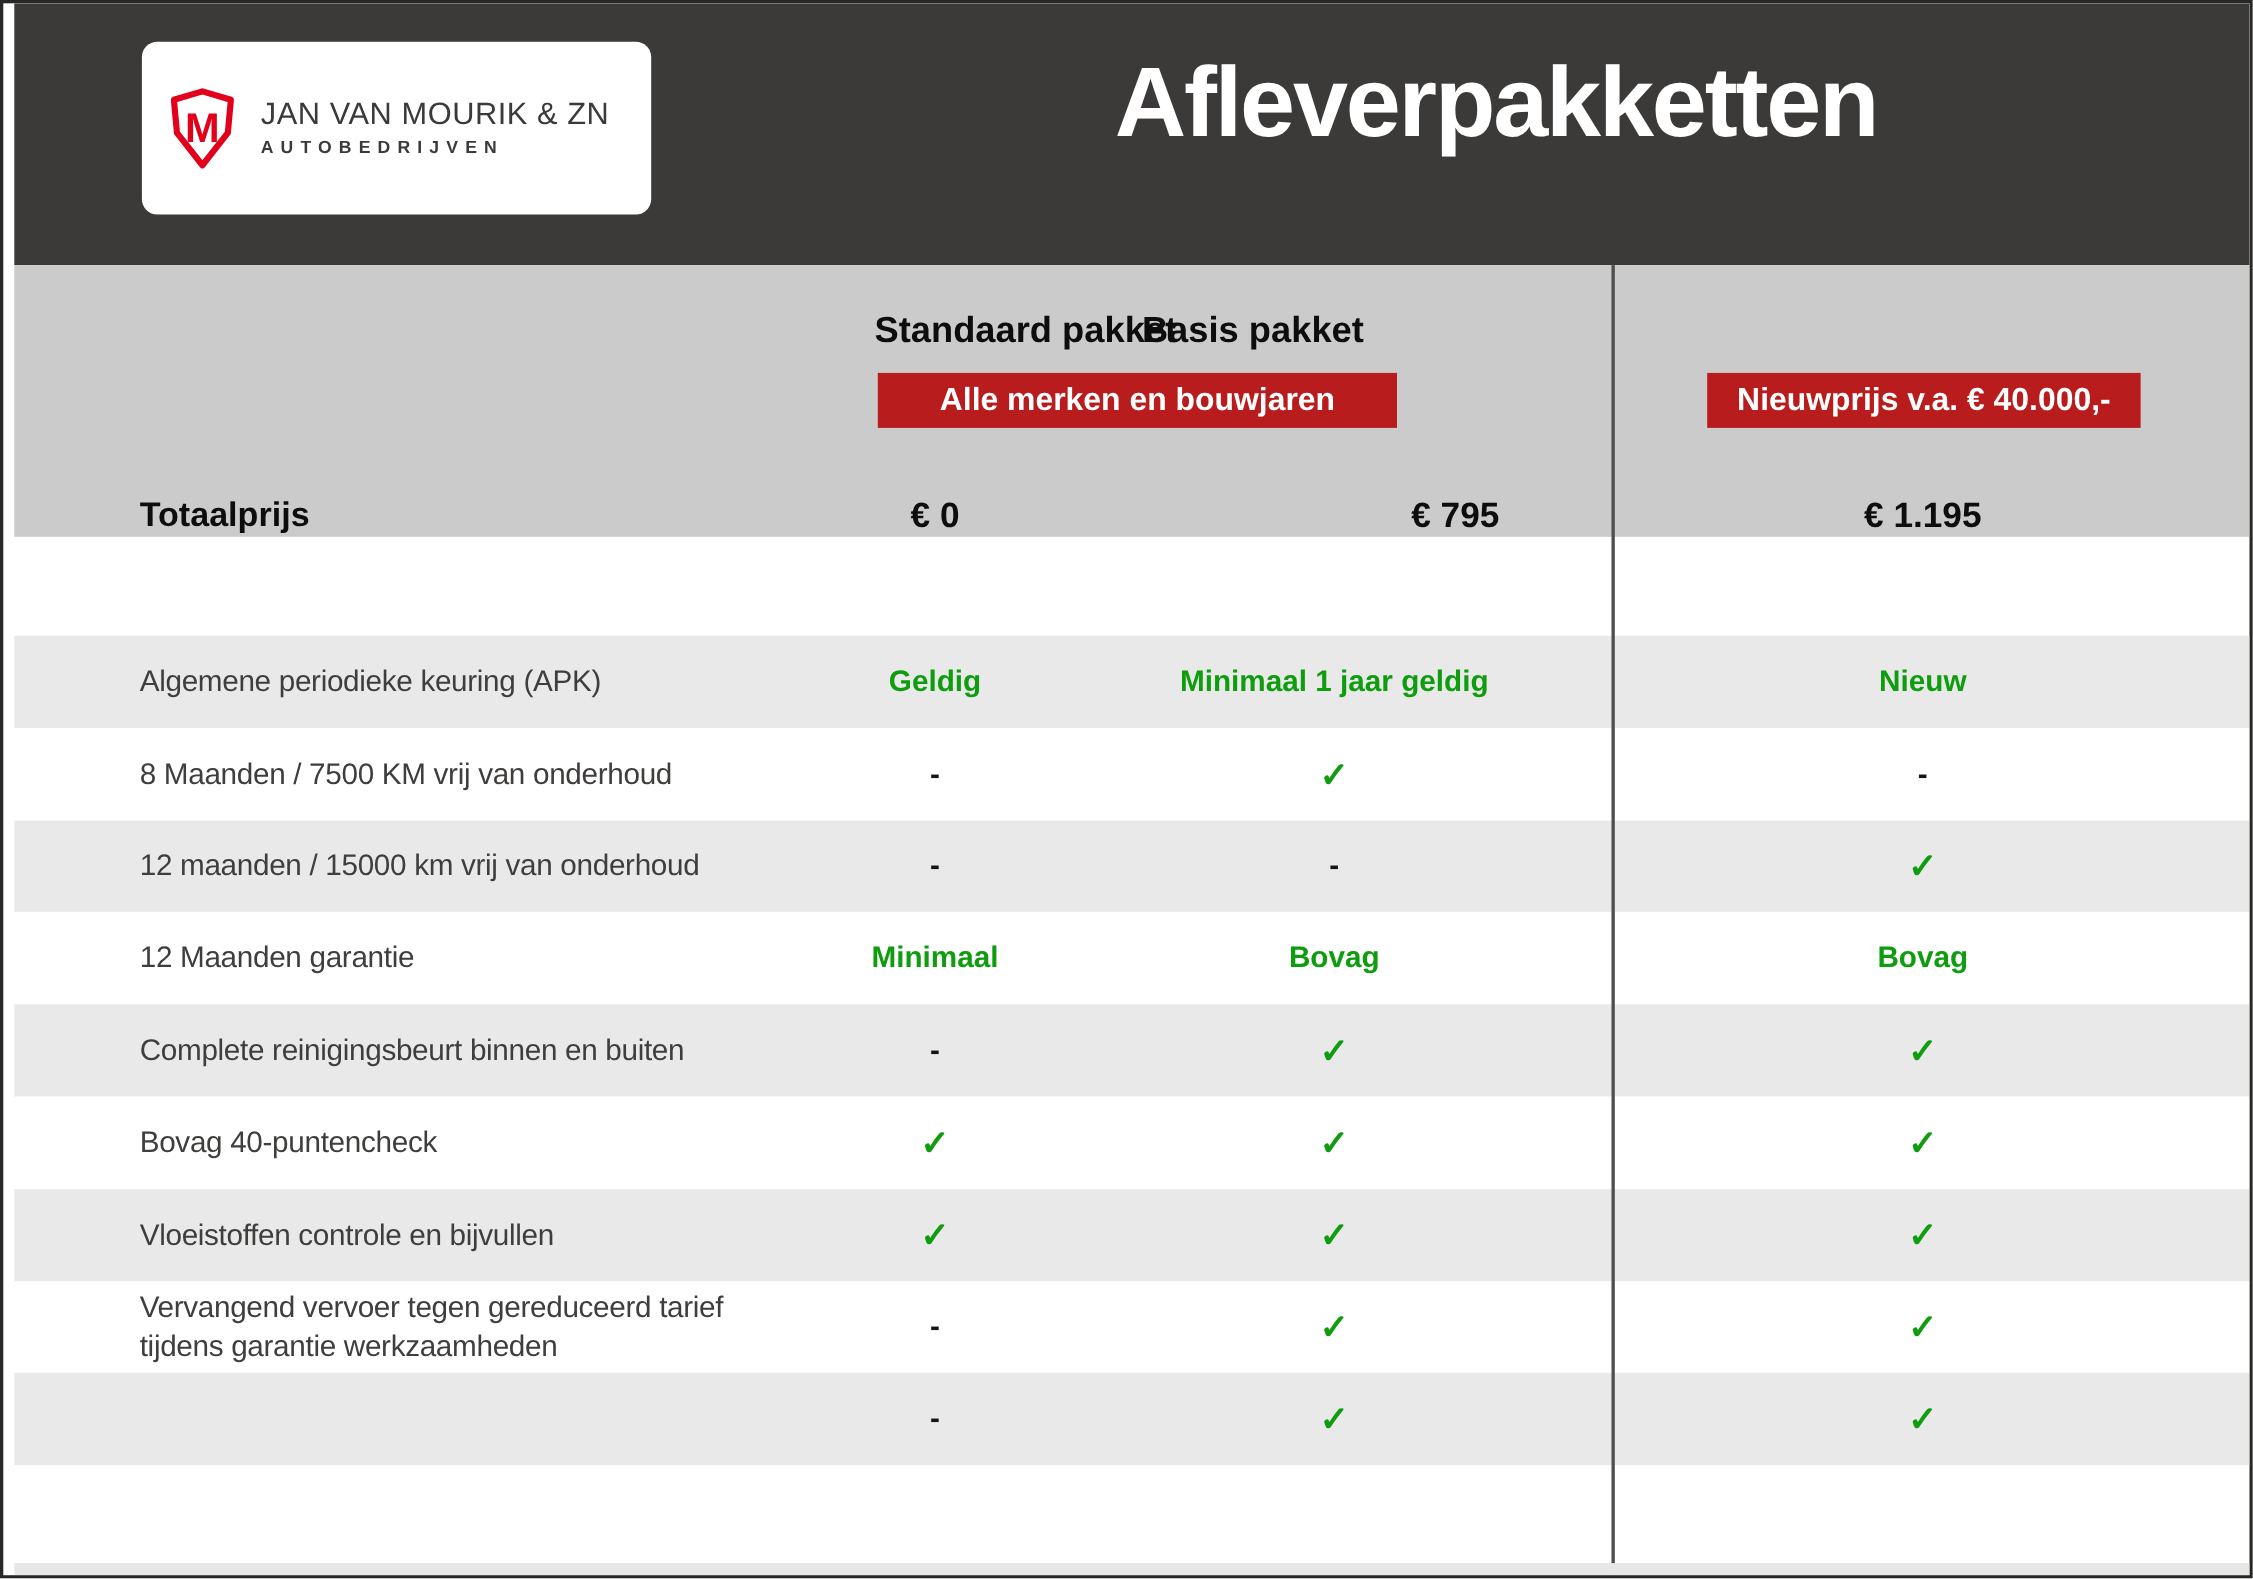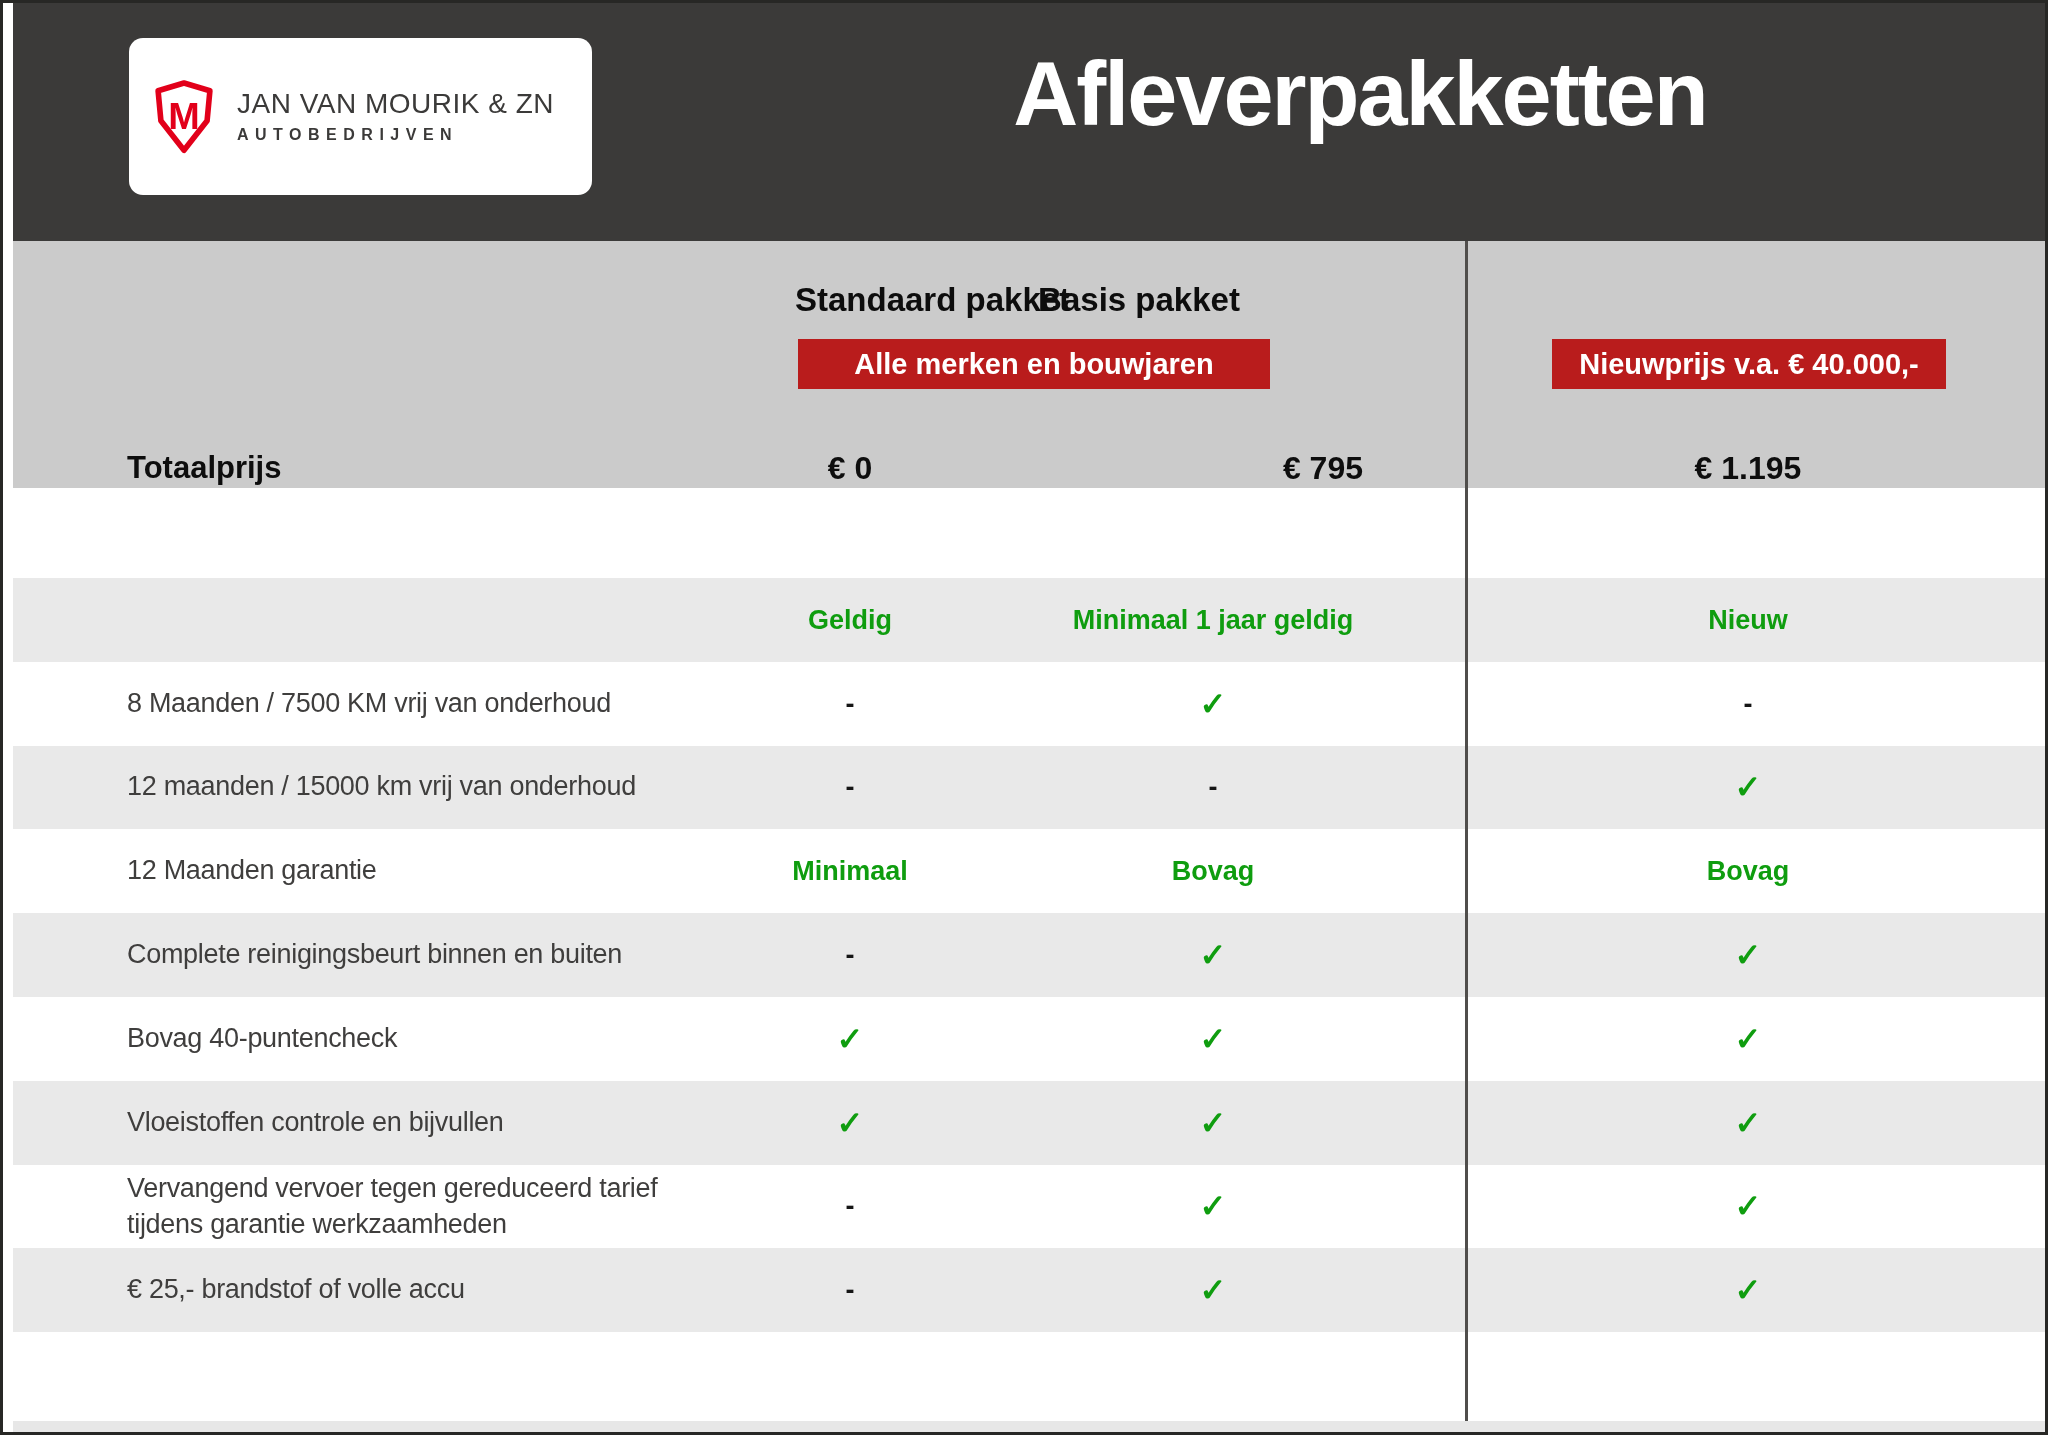--- a/index.html
+++ b/index.html
@@ -116,20 +116,21 @@
   <div class="badge badge-left">Alle merken en bouwjaren</div>
   <div class="badge badge-right">Nieuwprijs v.a. € 40.000,-</div>
 
   <div class="total-label">Totaalprijs</div>
   <div class="price price-0">€ 0</div>
   <div class="price price-1">€ 795</div>
   <div class="price price-2">€ 1.195</div>
 
   <div class="rows" id="feature-rows">
       <div class="row row-gray">
+        <div class="row-label">Algemene periodieke keuring (APK)</div>
         <div class="cell cell-0 gval">Geldig</div>
         <div class="cell cell-1 gval">Minimaal 1 jaar geldig</div>
         <div class="cell cell-2 gval">Nieuw</div>
       </div>
       <div class="row row-white">
         <div class="row-label">8 Maanden / 7500 KM vrij van onderhoud</div>
         <div class="cell cell-0 dash">-</div>
         <div class="cell cell-1 check">✓</div>
         <div class="cell cell-2 dash">-</div>
       </div>
@@ -164,21 +165,20 @@
         <div class="cell cell-2 check">✓</div>
       </div>
       <div class="row row-white">
         <div class="row-label">Vervangend vervoer tegen gereduceerd tarief
 tijdens garantie werkzaamheden</div>
         <div class="cell cell-0 dash">-</div>
         <div class="cell cell-1 check">✓</div>
         <div class="cell cell-2 check">✓</div>
       </div>
       <div class="row row-gray">
-        <div class="row-label">€ 25,- brandstof of  volle accu</div>
         <div class="cell cell-0 dash">-</div>
         <div class="cell cell-1 check">✓</div>
         <div class="cell cell-2 check">✓</div>
       </div>
     </div>
 
   <div class="divider"></div>
   <div class="bottom-strip"></div>
 
 </div>

